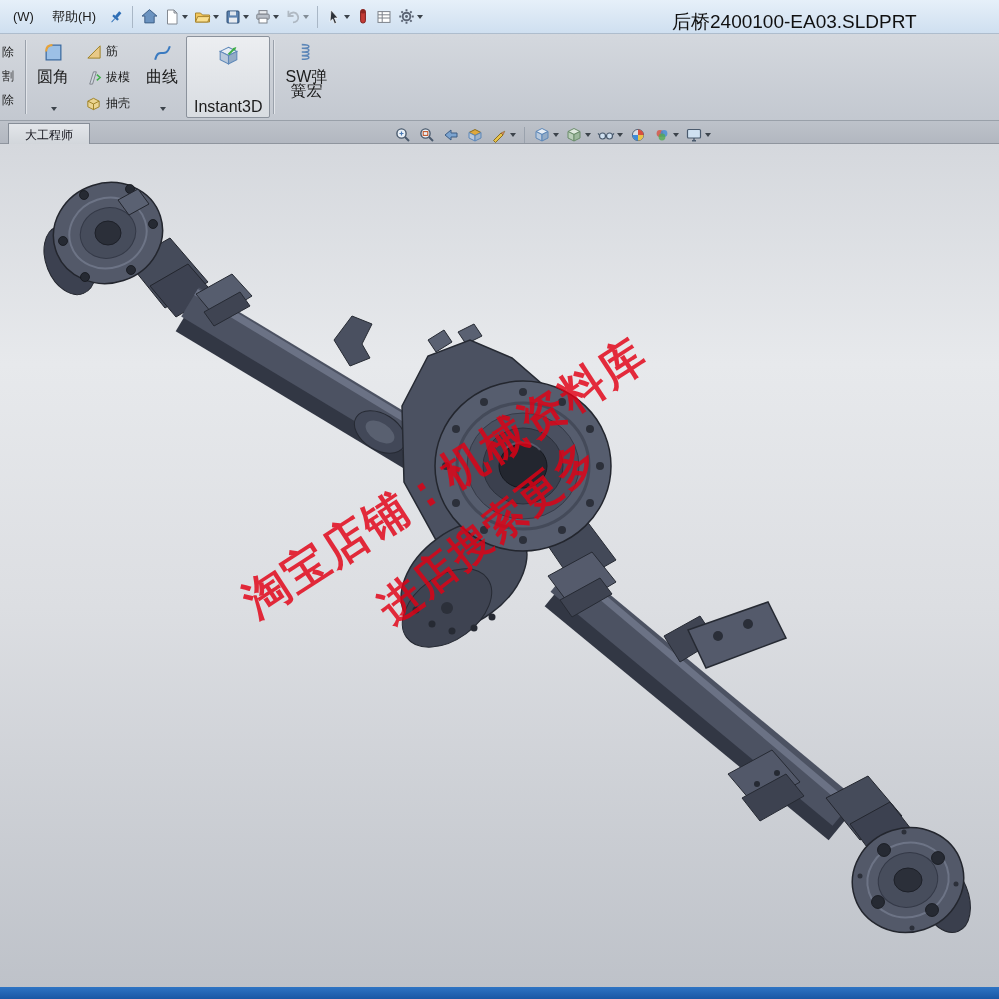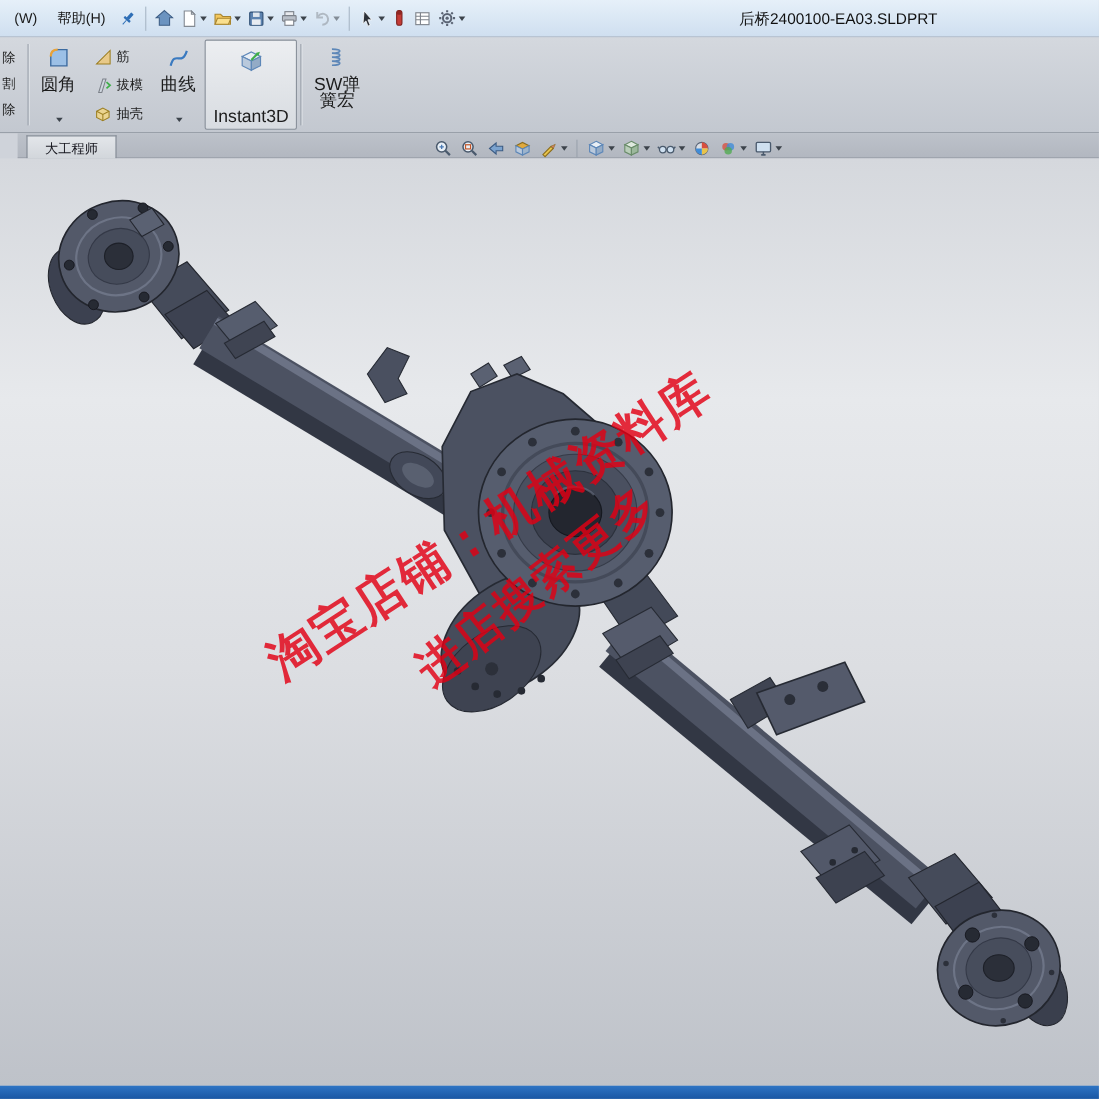--- a/index.html
+++ b/index.html
@@ -12,42 +12,42 @@
            background:linear-gradient(#e6f0f9,#cfdff0);
            display:flex;align-items:center;padding-left:4px;box-sizing:border-box;
            border-bottom:1px solid #aebdcd;}
   .menu-item{font-size:13px;color:#1b1b1b;padding:5px 9px;white-space:nowrap;}
   .mb-btn{height:26px;display:flex;align-items:center;justify-content:center;
           padding:0 3px;border-radius:2px;}
   .mb-btn svg{display:block;}
   .caret{width:0;height:0;border-left:3.5px solid transparent;border-right:3.5px solid transparent;
          border-top:4px solid #3c434b;margin-left:2px;}
   .vsep{width:1px;height:22px;background:#a9b7c6;margin:0 5px;}
-  .doc-title{position:absolute;left:672px;top:9px;font-size:14px;color:#101010;white-space:nowrap;}
+  .doc-title{position:absolute;left:672px;top:9px;font-size:19px;color:#101010;white-space:nowrap;}
 
   
   .ribbon{position:absolute;top:34px;left:0;right:0;height:87px;box-sizing:border-box;
           background:linear-gradient(#d4d8de,#c3c8d0);border-bottom:1px solid #99a0a9;
           display:flex;align-items:stretch;padding:2px 0 2px 0;}
   .rsep{width:1px;background:#9aa1ab;margin:4px 3px;box-shadow:1px 0 0 #e2e5ea;}
   .cropped-col{width:20px;display:flex;flex-direction:column;justify-content:space-around;
                padding:4px 0 6px 2px;font-size:12px;color:#1c1c1c;}
   .big-btn{display:flex;flex-direction:column;align-items:center;padding:5px 7px 3px 7px;
            font-size:16px;color:#1c1c1c;border:1px solid transparent;border-radius:2px;}
   .big-btn .ic{margin-bottom:3px;}
   .big-btn .lbl{line-height:14px;white-space:nowrap;}
   .big-btn .dn{margin-top:auto;padding-top:3px;}
   .big-btn.pressed{background:linear-gradient(#eceef1,#d8dce1);border:1px solid #8b929c;}
   .small-col{display:flex;flex-direction:column;justify-content:space-between;padding:3px 3px;}
   .small-btn{display:flex;align-items:center;gap:4px;font-size:12px;color:#1c1c1c;
              height:24px;padding:0 5px;border-radius:2px;white-space:nowrap;}
   .small-btn svg{flex:0 0 auto;}
 
   
-  .tabstrip{position:absolute;top:121px;left:16px;right:0;height:23px;box-sizing:border-box;
+  .tabstrip{position:absolute;top:121px;left:0;right:0;height:23px;box-sizing:border-box;
             background:linear-gradient(#bdc2ca,#b2b7c0);border-bottom:1px solid #8f959e;text-align:right;}
   .tab{position:absolute;left:8px;top:2px;height:21px;box-sizing:border-box;
        background:linear-gradient(#e3e6ea,#d2d6db);border:1px solid #868d97;border-bottom:none;
        font-size:12px;color:#14141c;padding:3px 16px 0 16px;}
 
   
   .hud{position:absolute;left:392px;top:124px;height:22px;display:flex;align-items:center;
        gap:2px;z-index:30;}
   .hud-btn{display:flex;align-items:center;padding:1px 2px;border-radius:2px;}
   .hud-sep{width:1px;height:16px;background:#9aa2ad;margin:0 4px;}

